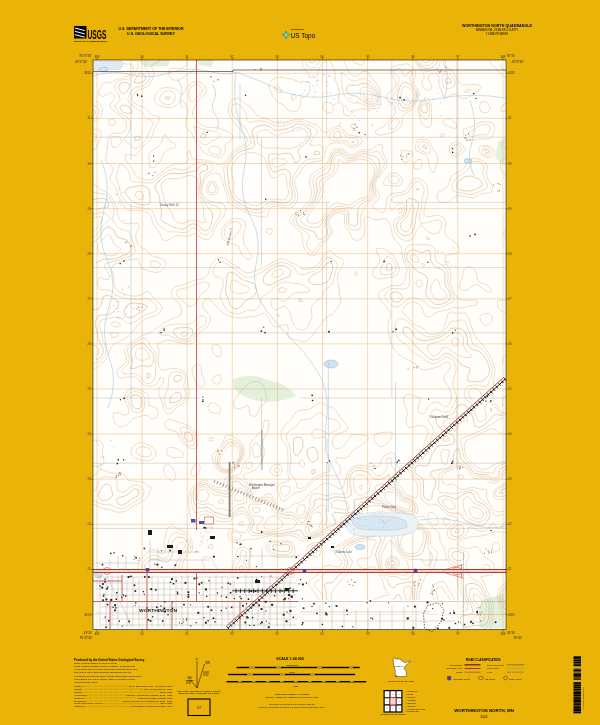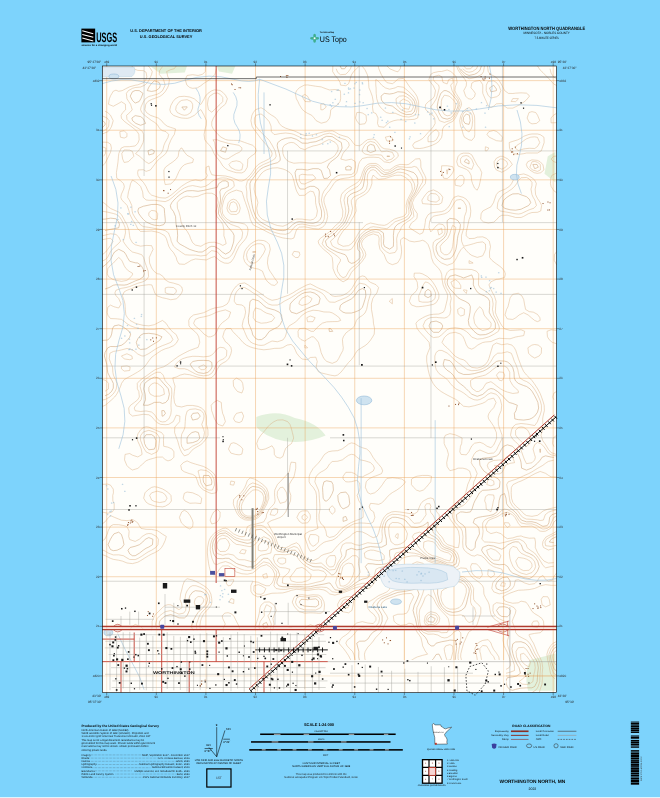--- a/index.html
+++ b/index.html
@@ -1,15 +1,15 @@
 <!DOCTYPE html>
 <html><head><meta charset="utf-8">
 <style>
 html,body{margin:0;padding:0;background:#ffffff;}
-#page{position:relative;width:600px;height:725px;background:#7dd3fc;font-family:"Liberation Sans",sans-serif;}
+#page{position:relative;width:600px;height:725px;background:#eab308;font-family:"Liberation Sans",sans-serif;}
 svg{position:absolute;left:0;top:0;}
 text{font-family:"Liberation Sans",sans-serif;}
 </style></head><body>
 <div id="page">
 <svg width="600" height="725" viewBox="0 0 600 725">
 
 <g>
         <rect x="74" y="26" width="12.5" height="12.5" fill="#000"></rect>
         <path d="M74.8 28 l10 2.6 M74.8 31.3 l10 2.6 M74.8 34.6 l10 2.6" stroke="#fff" stroke-width="1.0" fill="none"></path>
         <text x="87.5" y="38.5" font-size="12.5" font-weight="bold" textLength="19" lengthAdjust="spacingAndGlyphs">USGS</text>

